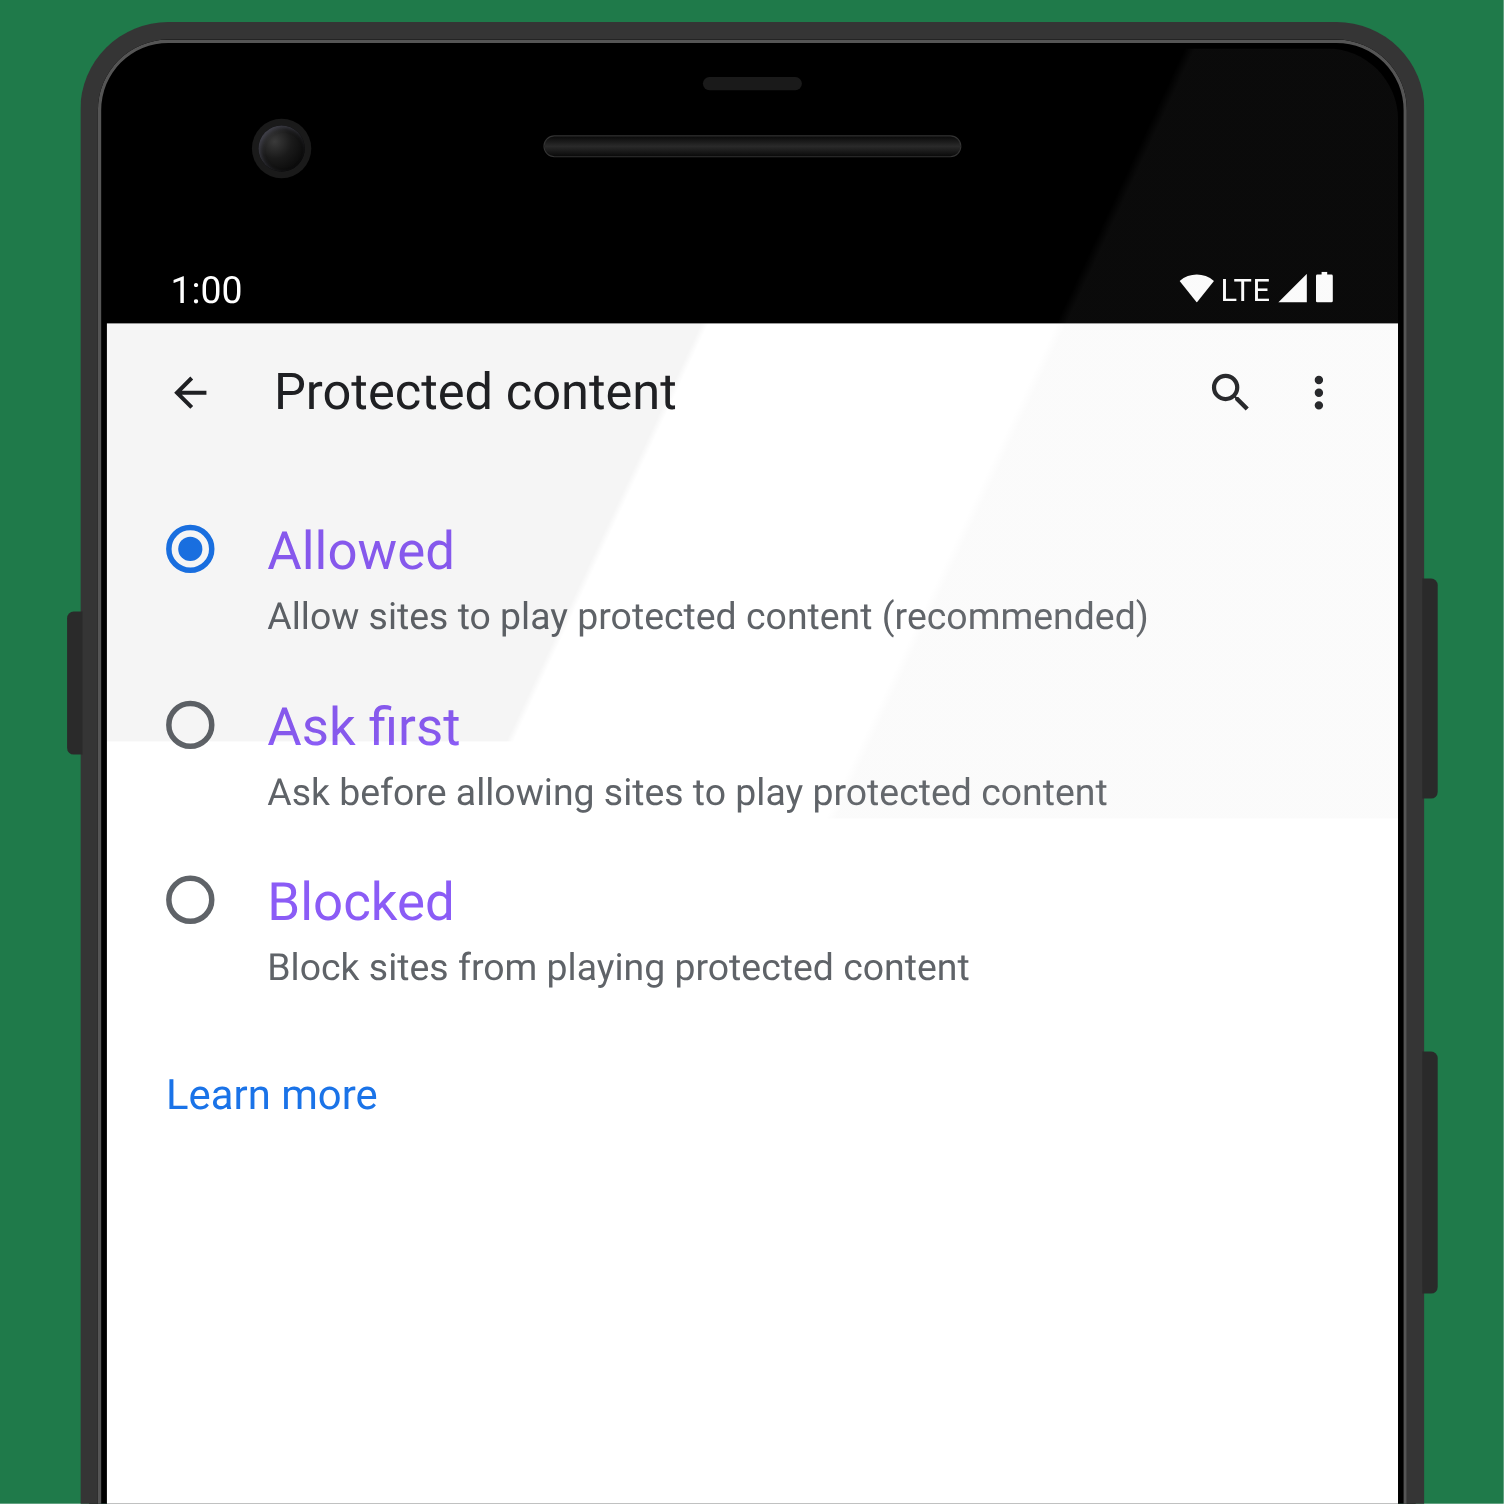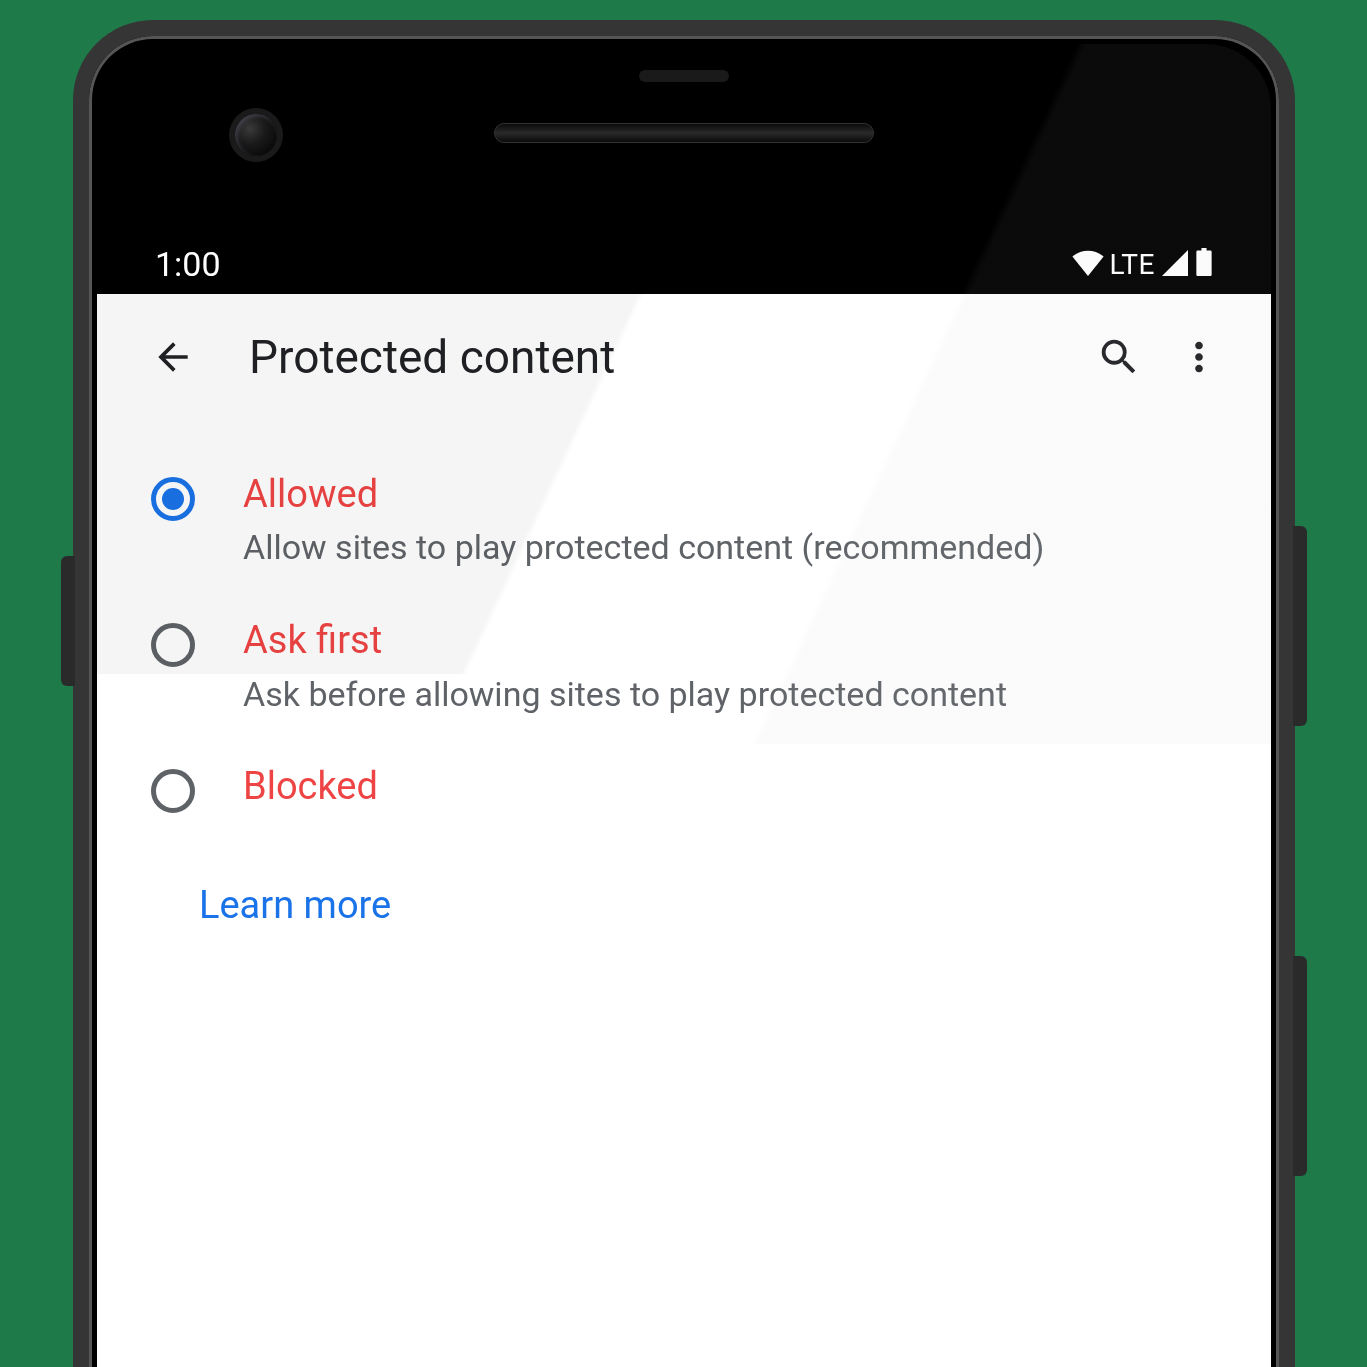--- a/index.html
+++ b/index.html
@@ -195,36 +195,35 @@
       width: 22px;
       height: 22px;
       background: #1a73e8;
       border-radius: 50%;
     }
     .radio-text {
       margin-left: 48px;
       padding-top: 0;
     }
     .radio-title {
-      font-size: 38px;
-      color: #ef4444;
+      font-size: 48px;
+      color: #8b5cf6;
       line-height: 1.35;
     }
     .radio-desc {
       font-size: 34px;
       color: #5f6368;
       line-height: 1.38;
       margin-top: 4px;
     }
     .learn-more {
       display: block;
       padding: 48px 0 0 54px;
       font-size: 38px;
       color: #1a73e8;
-      margin-left: 48px;
     }
   </style>
 </head>
 <body>
 
 <div class="phone-frame">
   <div class="side-btn-right"></div>
   <div class="phone-inner">
     <div class="sensor"></div>
     <div class="camera"></div>
@@ -288,20 +287,21 @@
           <div class="radio-text">
             <div class="radio-title">Ask first</div>
             <div class="radio-desc">Ask before allowing sites to play protected content</div>
           </div>
         </div>
 
         <div class="radio-row">
           <div class="radio"></div>
           <div class="radio-text">
             <div class="radio-title">Blocked</div>
+            <div class="radio-desc">Block sites from playing protected content</div>
           </div>
         </div>
 
         <a class="learn-more">Learn more</a>
       </div>
     </div>
   </div>
 </div>
 
 </body></html>

